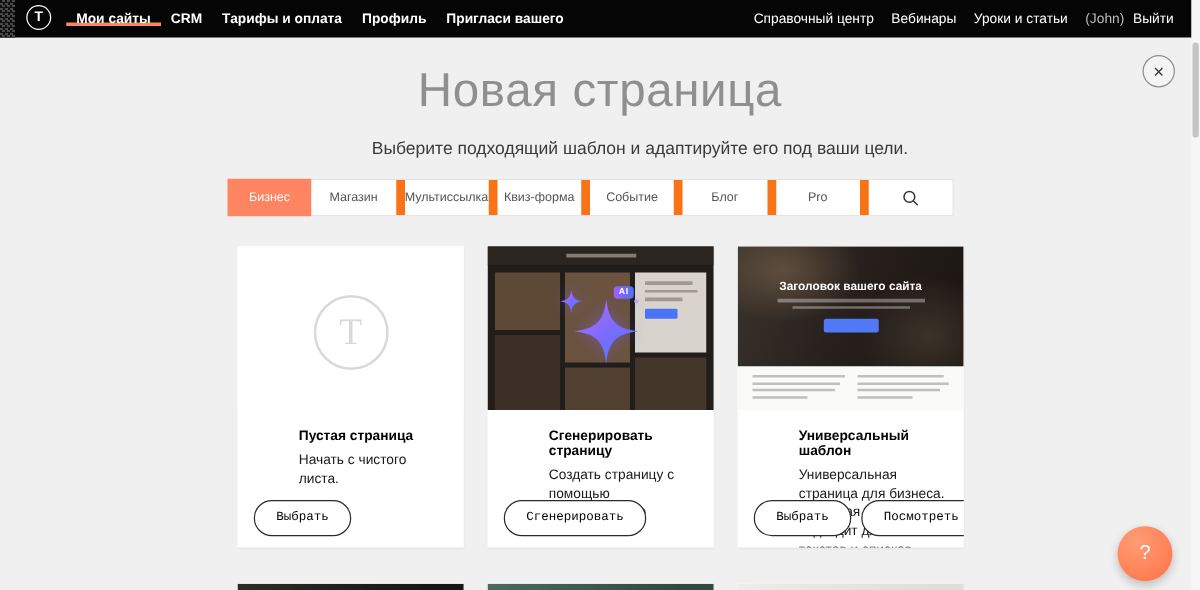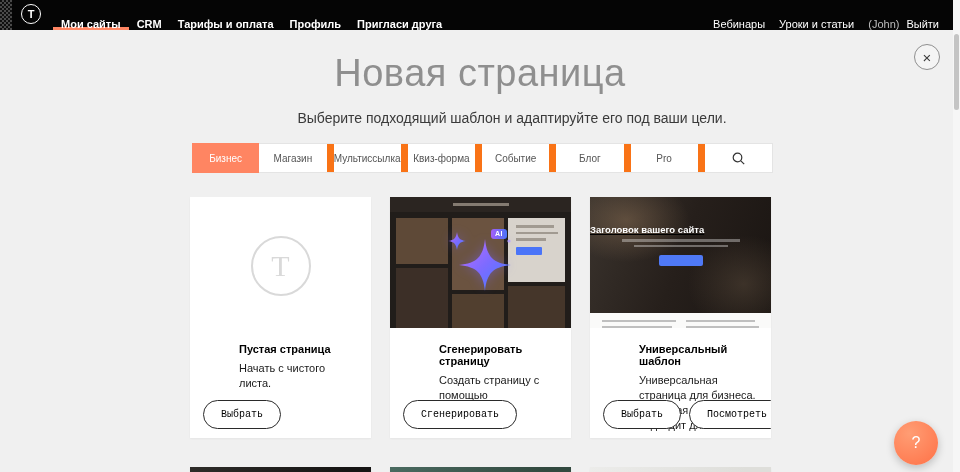--- a/index.html
+++ b/index.html
@@ -20,21 +20,21 @@
     width: 12px; height: 30px; flex: 0 0 auto;
     background: repeating-conic-gradient(#4a4a4a 0% 25%, #101010 0% 50%);
     background-size: 4px 4px;
   }
   .logo {
     width: 20px; height: 20px; border: 1.5px solid #fff; border-radius: 50%;
     color: #fff; font-size: 11px; font-weight: bold;
     display: flex; align-items: center; justify-content: center;
     margin: 4px 12px 0 9px; cursor: pointer;
   }
-  .menu { display: flex; align-items: flex-end; }
+  .menu { display: flex; align-items: center; }
   .menu-right { margin-left: auto; padding-right: 14px; }
   .nav-item {
     display: flex; align-items: center; padding: 0 8px;
     color: #fff; font-size: 11px; font-weight: bold; text-decoration: none;
     cursor: pointer; white-space: nowrap;
   }
   .nav-item.active { box-shadow: inset 0 -3px 0 #ff8562; }
   .menu-right .nav-item { font-weight: normal; padding: 0 7px; }
   .user-name { display: flex; align-items: center; color: #bdbdbd; font-size: 11px; padding-left: 7px; }
   .logout { padding-left: 3px; }
@@ -54,21 +54,21 @@
     text-align: center; font-size: 38px; font-weight: 200;
     color: #8f8f8f; letter-spacing: 0.5px;
   }
   .page-subtitle {
     position: absolute; top: 80px; left: 0; width: 100%;
     text-align: center; font-size: 14px; color: #3a3a3a; margin-left: 32px;
   }
 
   
   .tabs {
-    position: absolute; top: 113px; left: 192px; width: 581px; height: 30px;
+    position: absolute; top: 113px; left: 182px; width: 581px; height: 30px;
     display: flex; background: #fff; border: 1px solid #e4e4e4;
   }
   .tab {
     flex: 1 1 0; display: flex; align-items: center; justify-content: center;
     font-size: 10px; color: #555; cursor: pointer;
     border-right: 7px solid #f97316; white-space: nowrap;
   }
   .tab:last-child { border-right: none; }
   .tab.active {
     background: #ff8562; color: #fff; border-right: none;
@@ -132,26 +132,25 @@
   }
   .ai-badge {
     position: absolute; left: 101px; top: 32px;
     font-size: 7px; font-weight: bold; color: #fff; letter-spacing: 0.5px;
     background: linear-gradient(90deg, #a45ef7, #4a74f8);
     padding: 1px 4px 2px; border-radius: 3px;
   }
 
   
   .hero {
-    position: relative; height: 116px; 
+    position: relative; height: 96px; text-align: center;
     background:
       radial-gradient(90px 60px at 20% 20%, rgba(150,120,90,0.45), rgba(0,0,0,0) 70%),
       radial-gradient(80px 70px at 85% 75%, rgba(90,75,60,0.5), rgba(0,0,0,0) 70%),
       linear-gradient(110deg, #3a332d 0%, #261f1b 50%, #1a1512 100%);
-    text-decoration: underline;
   }
   .hero-title { padding-top: 27px; font-size: 9.5px; font-weight: bold; color: #fff; }
   .hero-sub { height: 2.5px; background: rgba(255,255,255,0.35); margin: 4px auto 0; }
   .hs1 { width: 118px; } .hs2 { width: 94px; margin-top: 3px; }
   .hero-btn { width: 44px; height: 11px; background: #4f79f6; border-radius: 2px; margin: 8px auto 0; }
   .hero-copy {
     height: 35px; background: #fafaf9; display: flex; gap: 10px; padding: 7px 12px 0;
   }
   .copy-col { flex: 1; }
   .copy-line { height: 2px; background: #bfbfbf; margin-bottom: 3.5px; }
@@ -184,23 +183,24 @@
 <div class="topbar">
   <div class="hatch"></div>
   <div class="logo">
     <span>T</span>
   </div>
   <nav class="menu menu-left">
     <a class="nav-item active">Мои сайты</a>
     <a class="nav-item">CRM</a>
     <a class="nav-item">Тарифы и оплата</a>
     <a class="nav-item">Профиль</a>
-    <a class="nav-item">Пригласи друга</a>
+    <a class="nav-item">Пригласи вашего</a>
   </nav>
   <nav class="menu menu-right">
+    <a class="nav-item">Справочный центр</a>
     <a class="nav-item">Вебинары</a>
     <a class="nav-item">Уроки и статьи</a>
     <span class="user-name">(John)</span>
     <a class="nav-item logout">Выйти</a>
   </nav>
 </div>
 
 <div class="content">
 
   <button class="close-btn">×</button>

